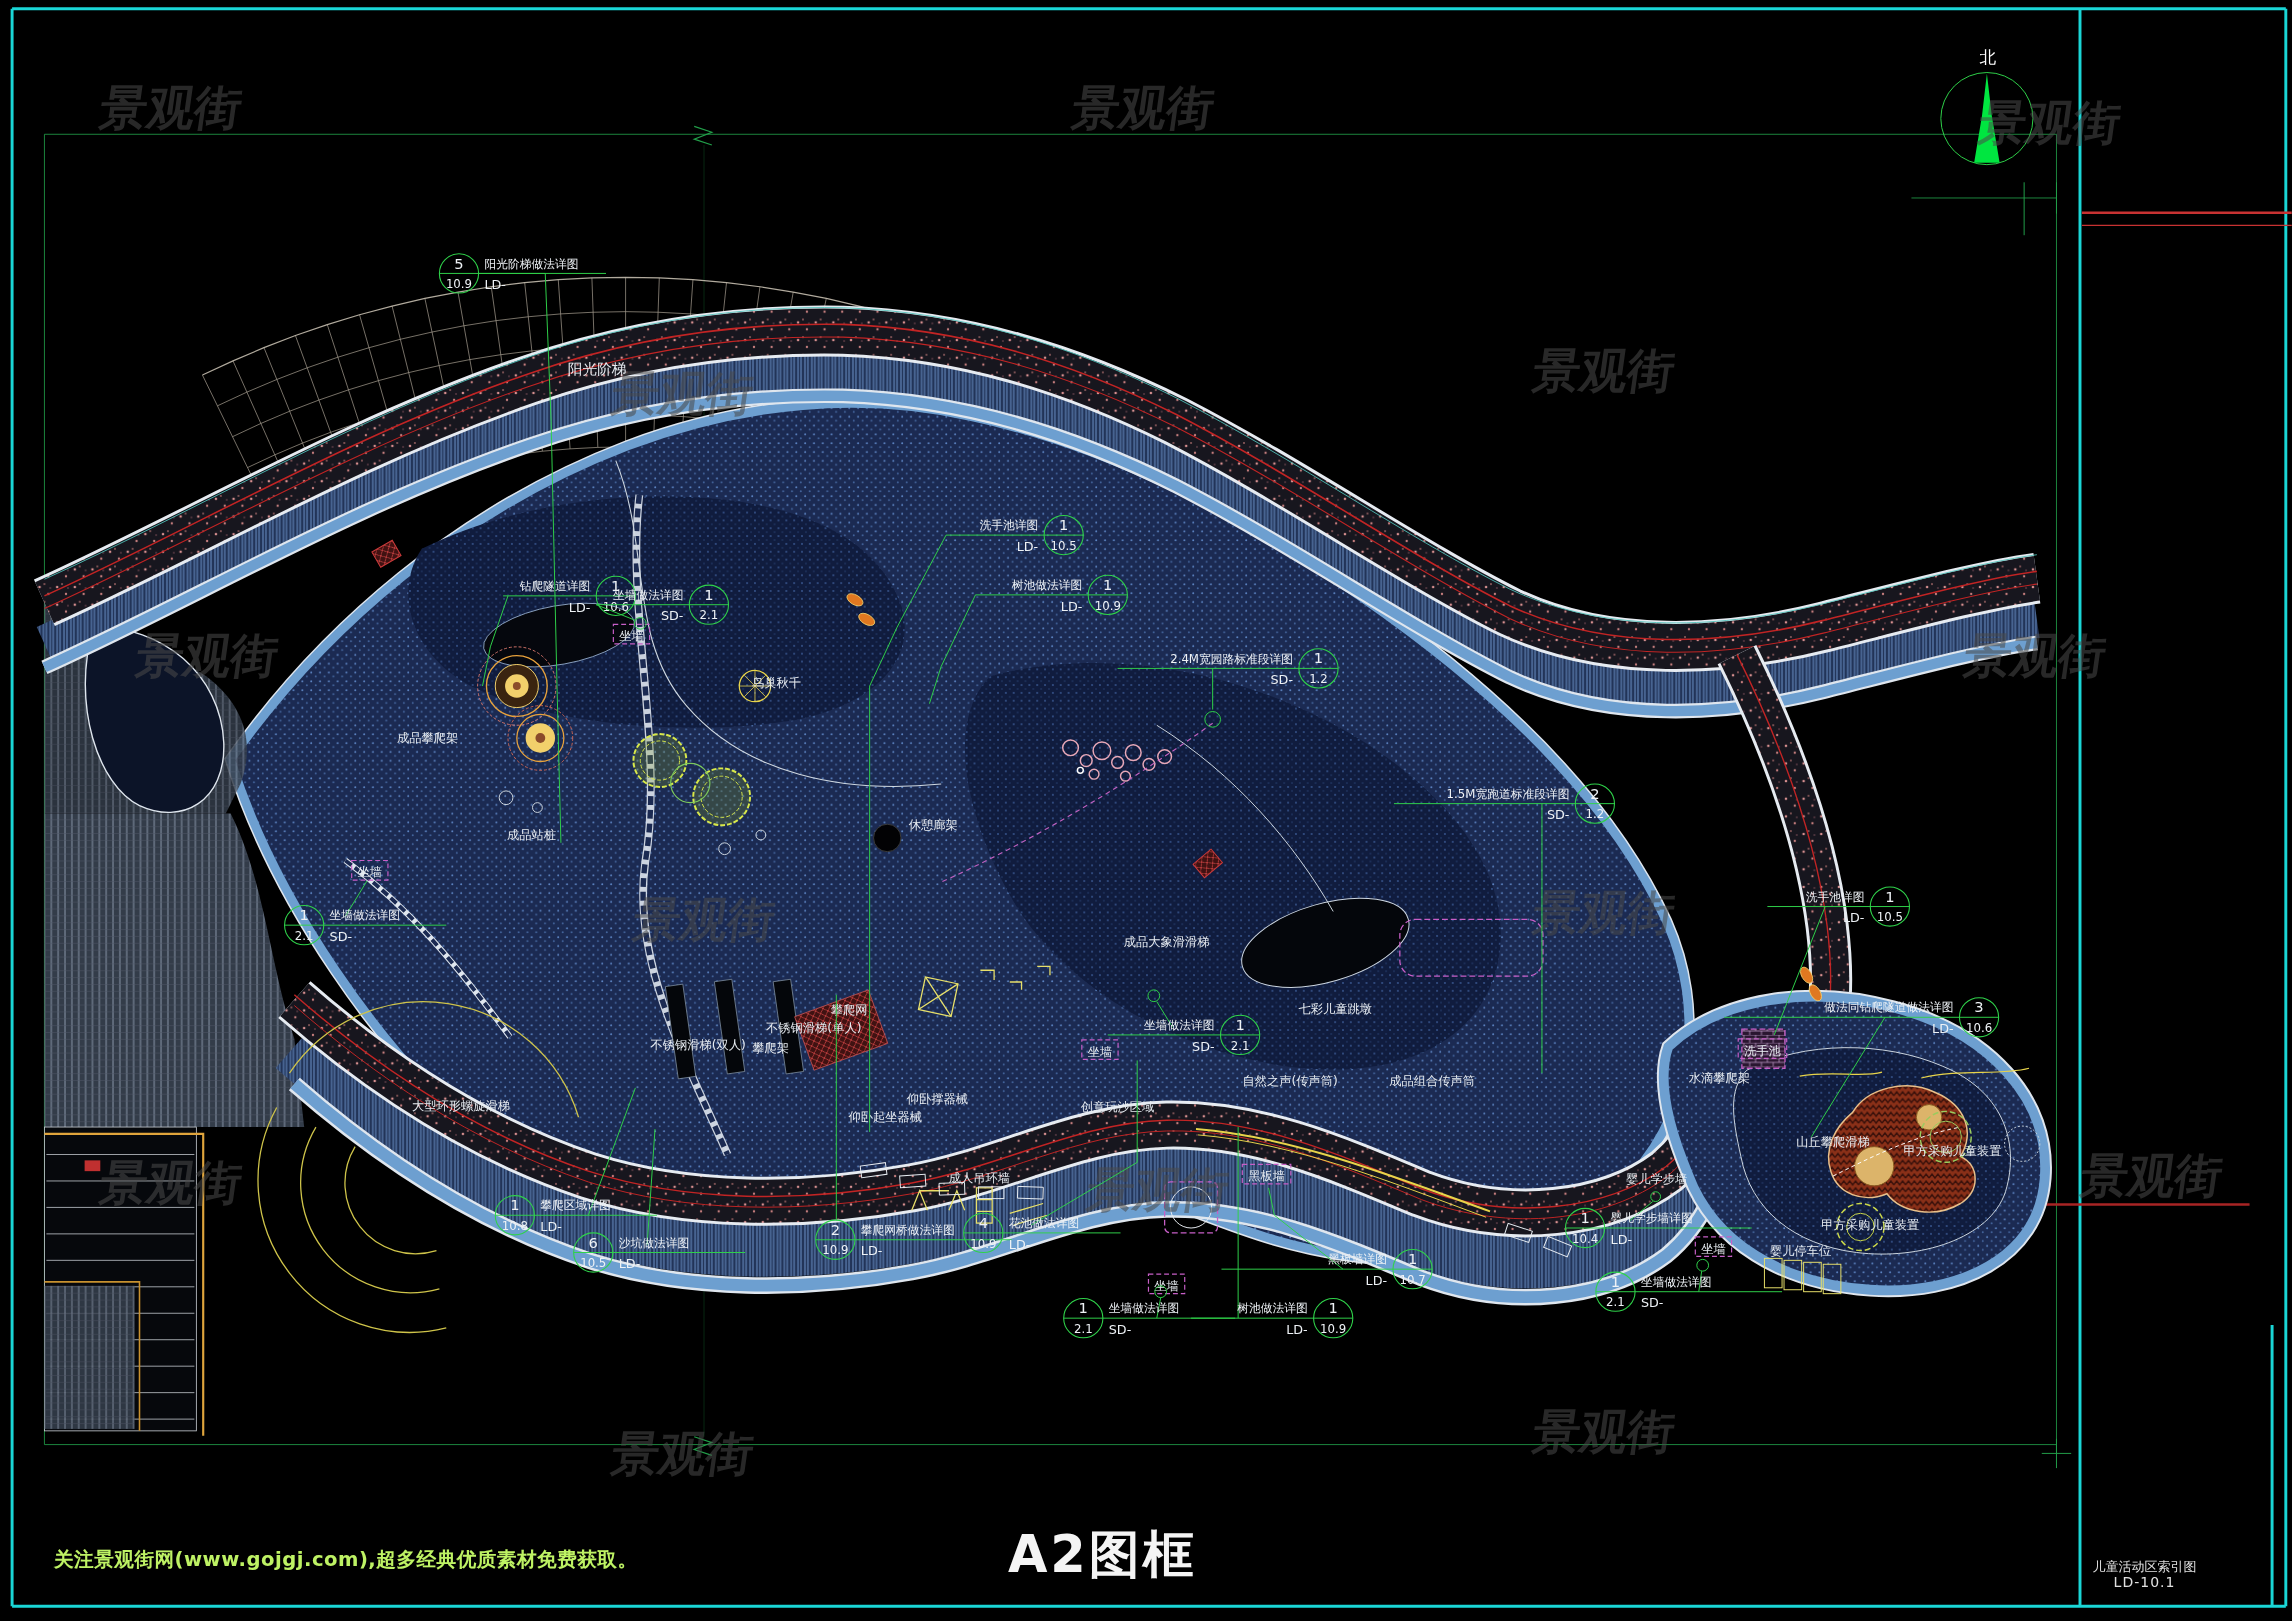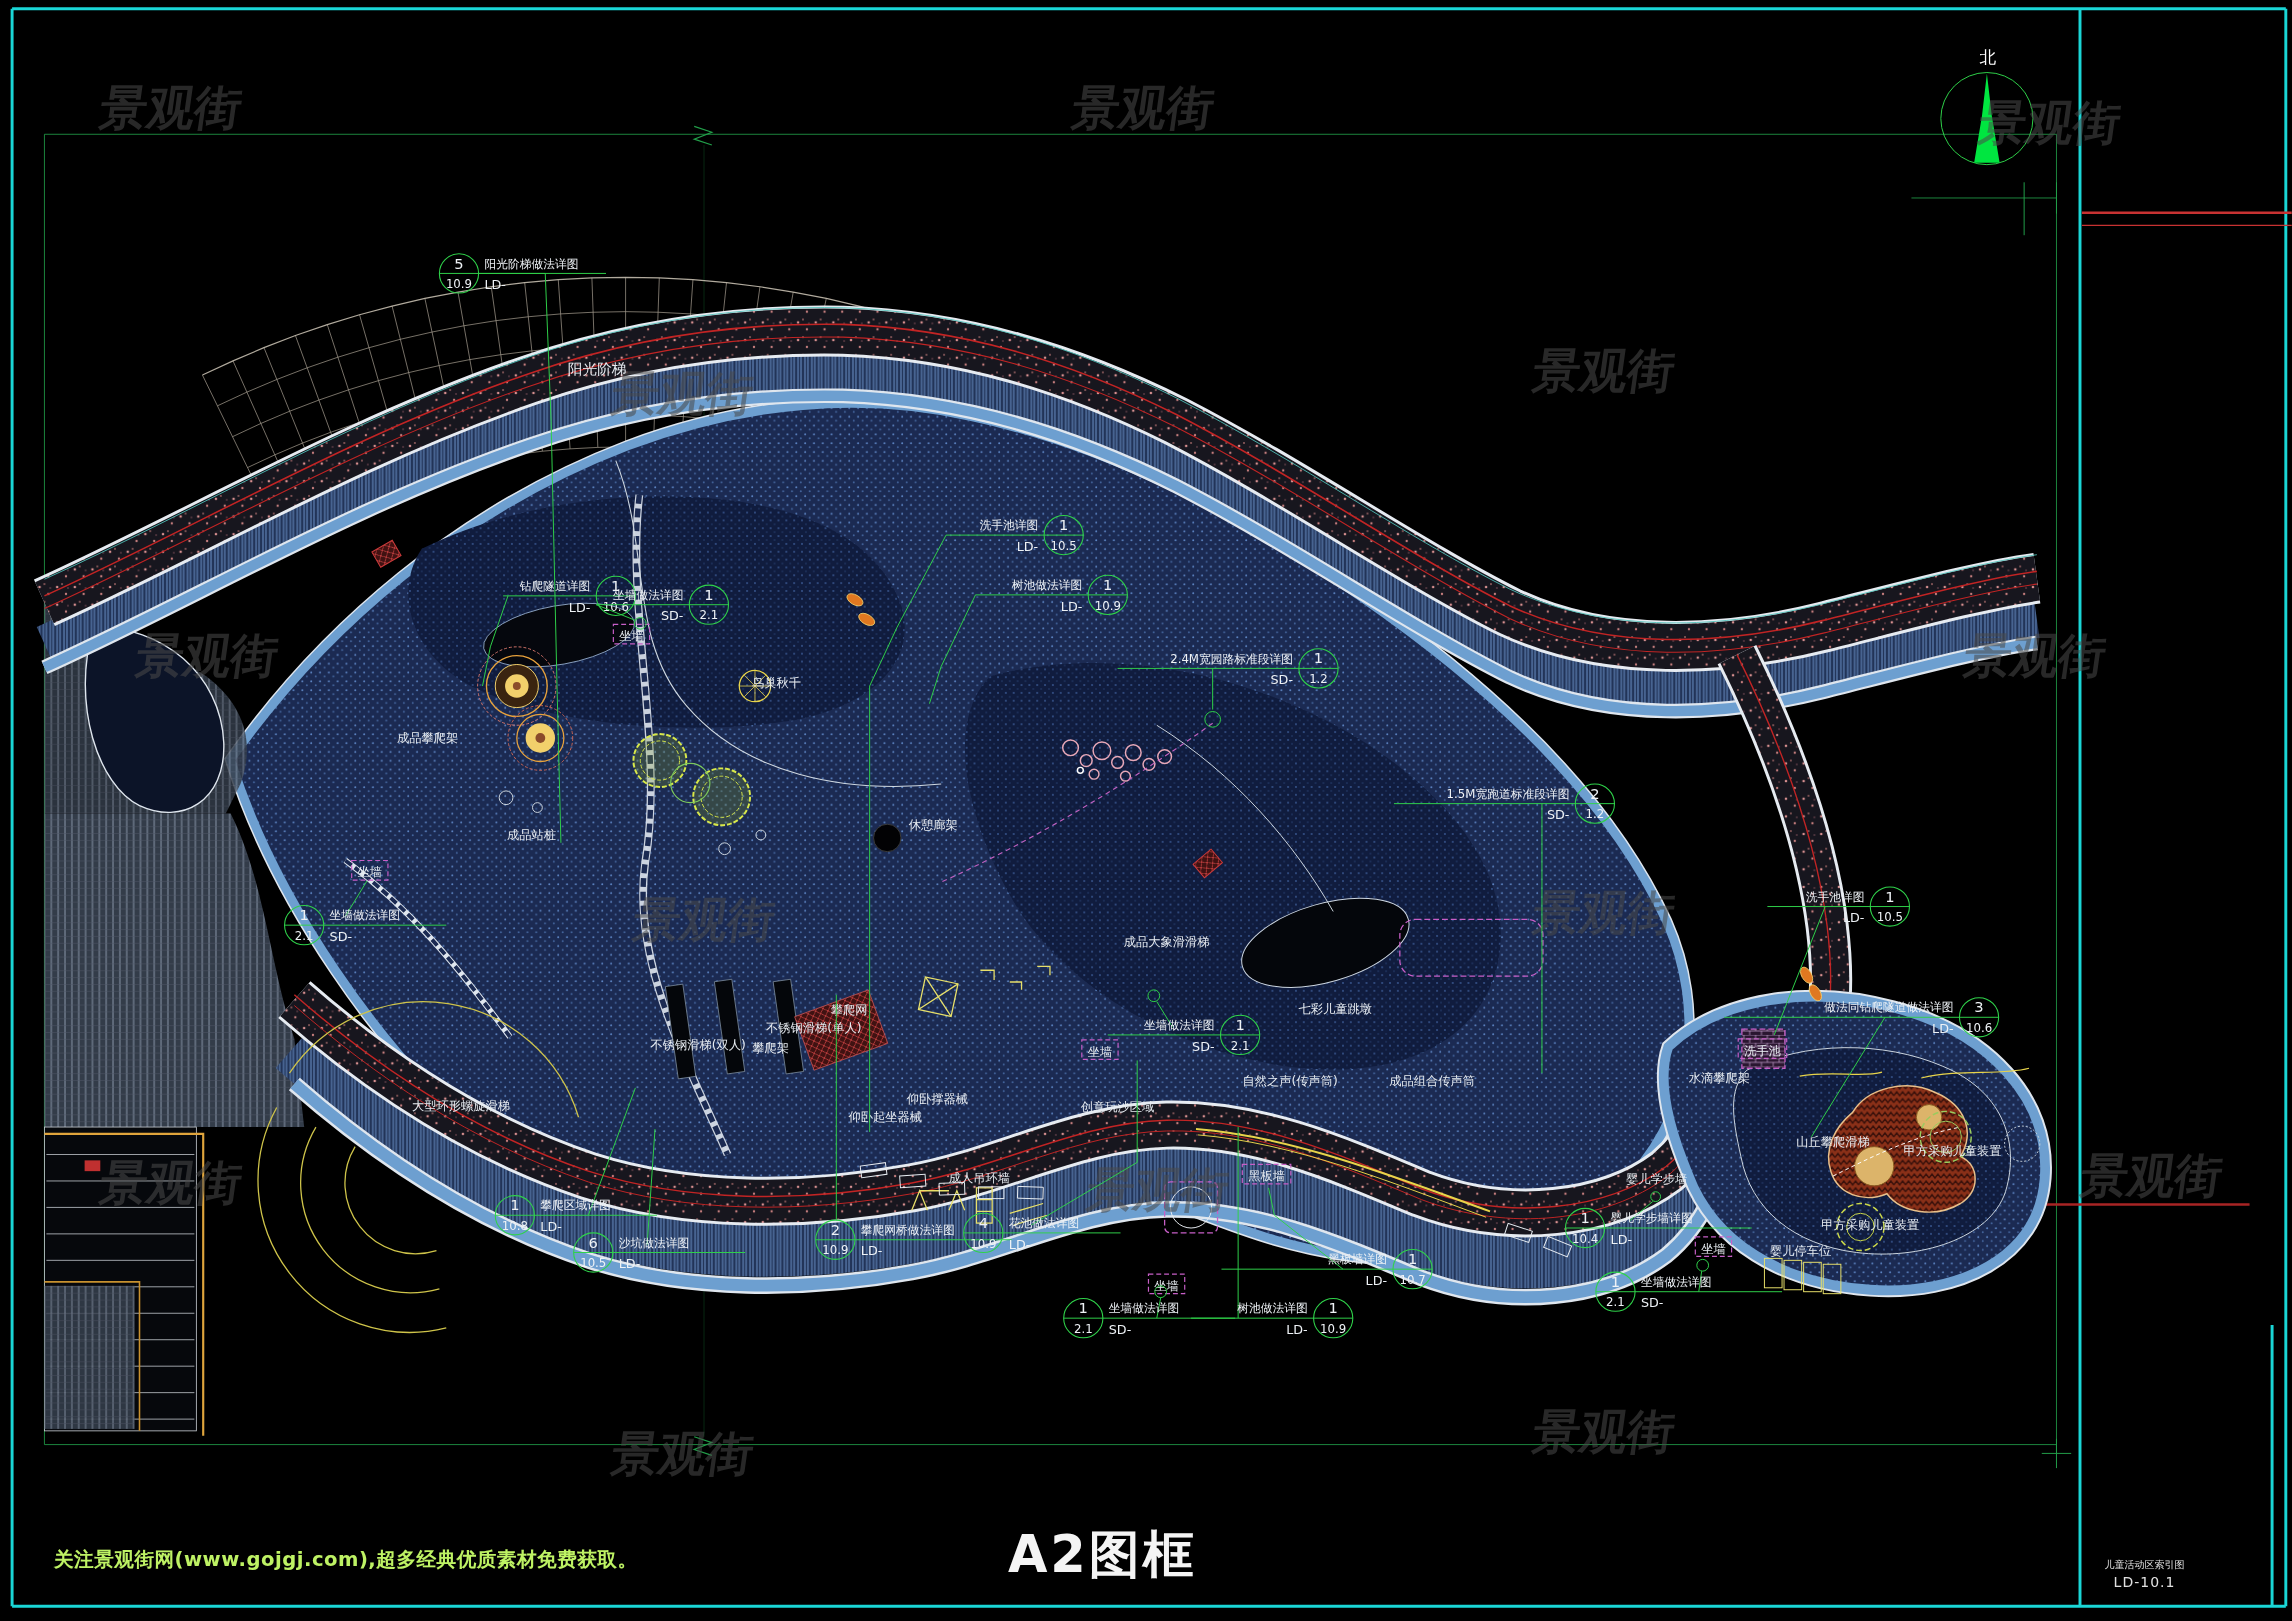--- a/index.html
+++ b/index.html
@@ -1,21 +1,21 @@
 <!DOCTYPE html>
 <html><head>
 <meta charset="utf-8">
 <style>
   html,body{margin:0;padding:0;background:#000;}
   body{width:2293px;height:1621px;position:relative;overflow:hidden;
        font-family:"DejaVu Sans",sans-serif;}
   .abs{position:absolute;}
   #promo{left:54px;top:1546px;font-size:19.6px;font-weight:bold;color:#bef264;letter-spacing:0.5px;white-space:nowrap;}
   #sheet-title{left:1008px;top:1521px;font-size:51px;font-weight:bold;color:#f4f4f4;letter-spacing:2.9px;white-space:nowrap;text-align:right;}
-  #tb1{left:2076px;top:1558px;width:137px;text-align:center;font-size:10px;color:#e0e0e0;}
+  #tb1{left:2076px;top:1558px;width:137px;text-align:center;font-size:13px;color:#e0e0e0;}
   #tb2{left:2076px;top:1574px;width:137px;text-align:center;font-size:14px;color:#e0e0e0;letter-spacing:1px;}
   svg text{user-select:none;}
 </style>
 </head>
 <body>
 
 <svg id="plan" class="abs" style="left:0;top:0" width="2293" height="1621" viewBox="0 0 2339 1654" xmlns="http://www.w3.org/2000/svg">
   <defs>
     <pattern id="hatch" width="9" height="9" patternUnits="userSpaceOnUse">
       <rect width="9" height="9" fill="#1b2a52"></rect>

